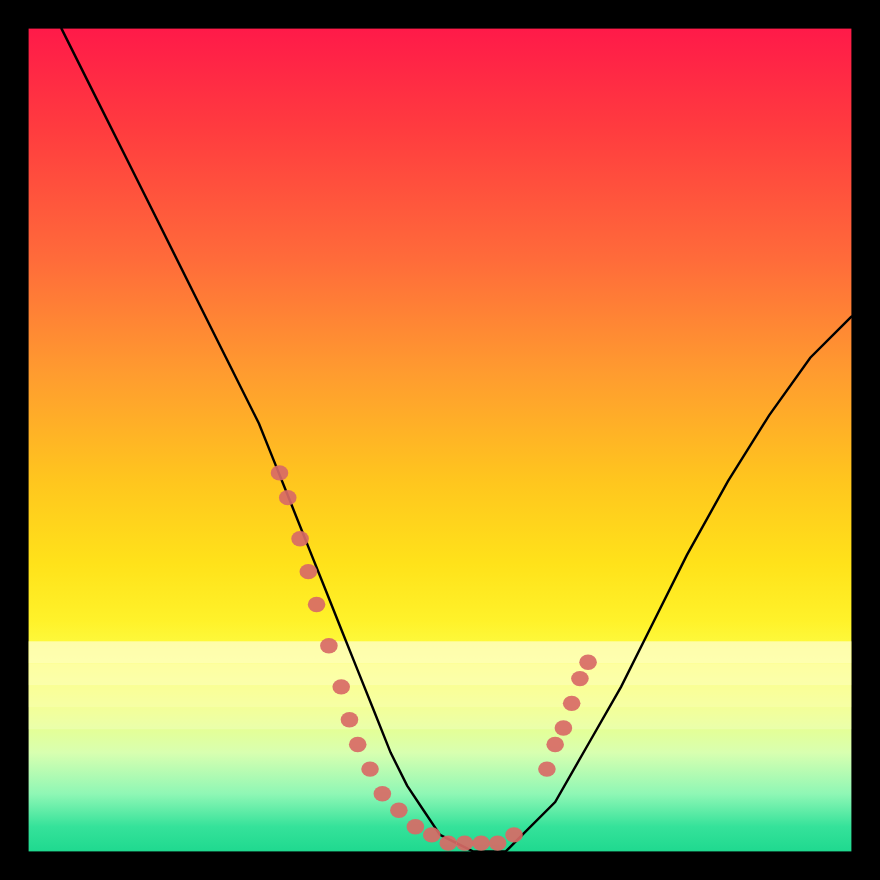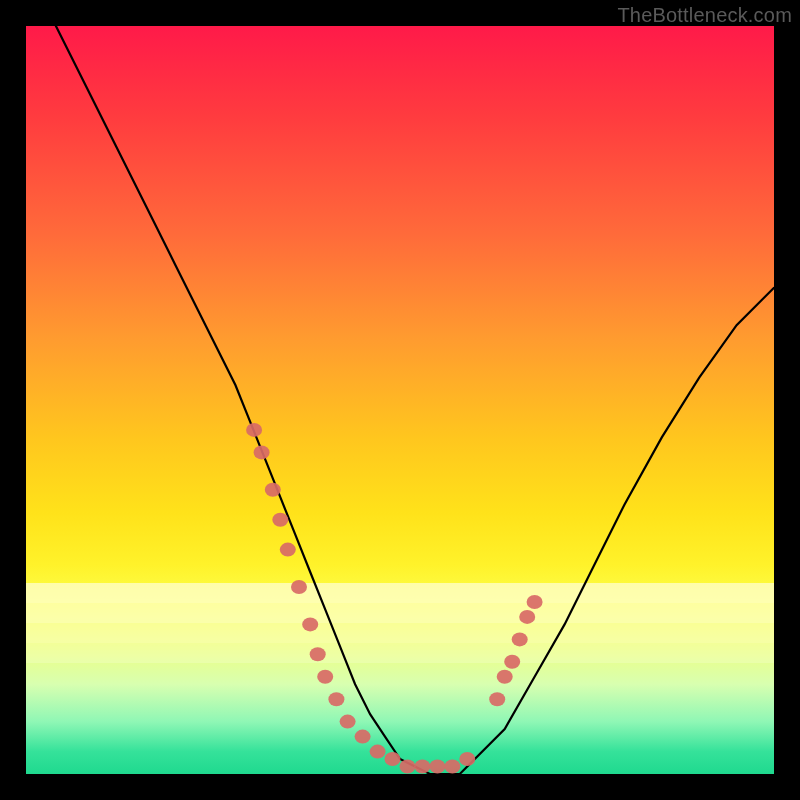--- a/index.html
+++ b/index.html
@@ -109,14 +109,13 @@
         <ellipse cx="441.3" cy="733.0" rx="8" ry="7" class="dot"></ellipse>
         <ellipse cx="471.2" cy="673.2" rx="8" ry="7" class="dot"></ellipse>
         <ellipse cx="478.7" cy="650.8" rx="8" ry="7" class="dot"></ellipse>
         <ellipse cx="486.2" cy="635.8" rx="8" ry="7" class="dot"></ellipse>
         <ellipse cx="493.7" cy="613.4" rx="8" ry="7" class="dot"></ellipse>
         <ellipse cx="501.2" cy="590.9" rx="8" ry="7" class="dot"></ellipse>
         <ellipse cx="508.6" cy="576.0" rx="8" ry="7" class="dot"></ellipse>
       </g>
   </svg>
 
-  <div class="watermark">TheBottleneck.com</div>
 </div>
 
 </body></html>

